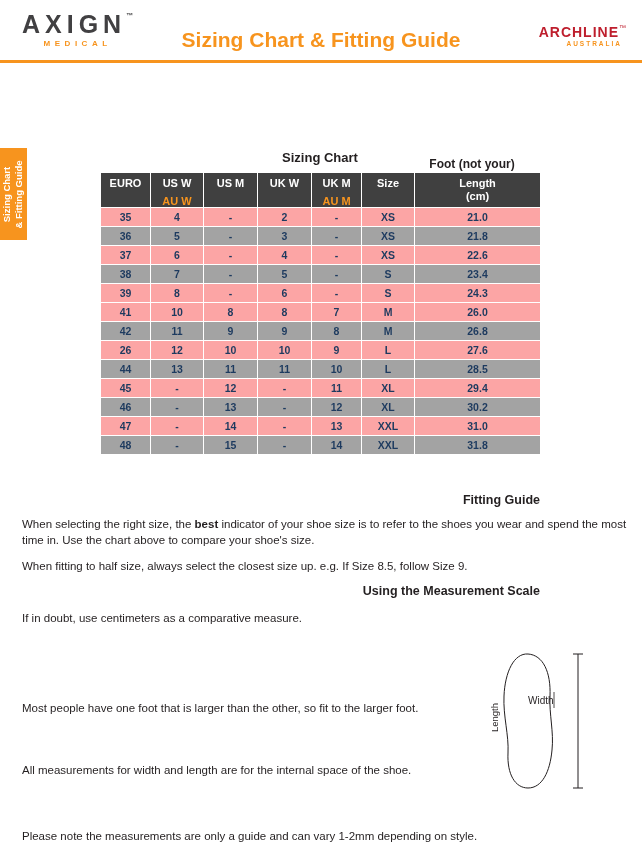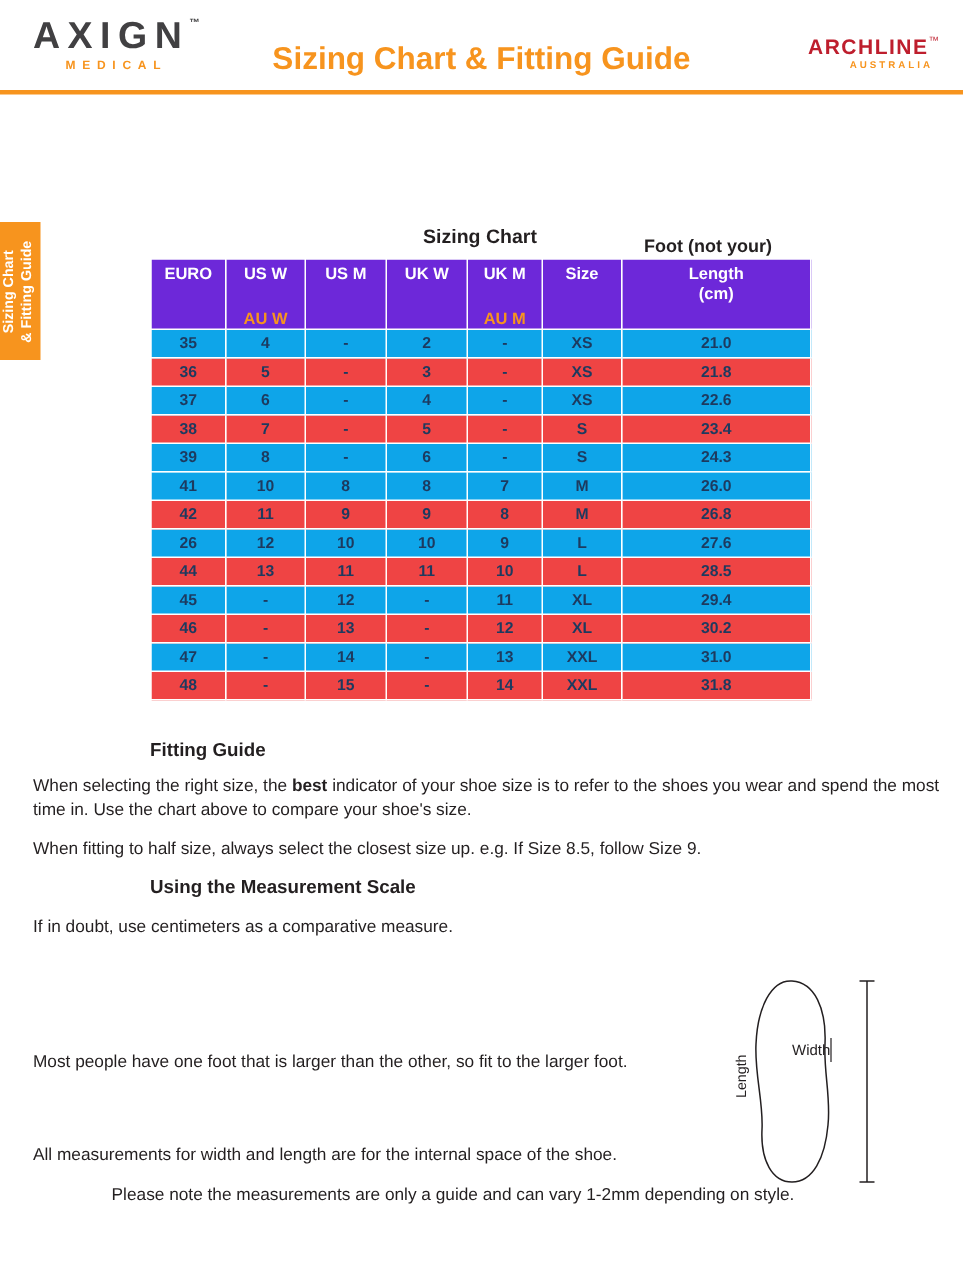--- a/index.html
+++ b/index.html
@@ -19,29 +19,29 @@
   .header-rule { position:absolute; left:0; top:60px; width:642px; height:3px; background:#F7941E; }
 
   
   .side-tab { position:absolute; left:0; top:148px; width:27px; height:92px; background:#F7941E; }
   .side-tab-text { position:absolute; width:92px; height:27px; left:-32.5px; top:32.5px; transform:rotate(-90deg); text-align:center; font-size:9.5px; font-weight:700; color:#ffffff; line-height:1.25; white-space:nowrap; }
 
   
   .sizing-chart-title { position:absolute; left:100px; top:150px; width:440px; text-align:center; font-size:13px; font-weight:700; color:#231f20; }
   .foot-note { position:absolute; left:404px; top:157px; width:136px; text-align:center; font-size:12px; font-weight:700; color:#231f20; }
   table.sizing { position:absolute; left:100px; top:172px; width:440px; border-collapse:collapse; table-layout:fixed; }
-  table.sizing th { background:#6d28d9; color:#ffffff; font-size:11px; font-weight:700; height:34px; vertical-align:top; padding-top:4px; border:1px solid #ffffff; }
-  table.sizing th .sub-orange { color:#F7941E; font-size:11px; font-weight:700; margin-top:18px; }
+  table.sizing th { background:#404040; color:#ffffff; font-size:11px; font-weight:700; height:34px; vertical-align:top; padding-top:4px; border:1px solid #ffffff; }
+  table.sizing th .sub-orange { color:#F7941E; font-size:11px; font-weight:700; margin-top:6px; }
   table.sizing th .sub-white { color:#ffffff; font-size:11px; font-weight:700; margin-top:1px; }
   table.sizing td { height:19px; text-align:center; font-size:10.5px; font-weight:700; color:#1d3a5f; border:1px solid #ffffff; }
-  tr.row-dark td { background:#0ea5e9; }
-  tr.row-light td { background:#ef4444; }
-
-  
-  .section-title { position:absolute; left:100px; width:440px; text-align:left; font-size:12.5px; font-weight:700; color:#231f20; }
+  tr.row-dark td { background:#fca5a5; }
+  tr.row-light td { background:#a3a3a3; }
+
+  
+  .section-title { position:absolute; left:100px; width:440px; text-align:right; font-size:12.5px; font-weight:700; color:#231f20; }
   .para { position:absolute; left:22px; font-size:11.5px; color:#231f20; line-height:1.42; }
 
   
   .foot-diagram { position:absolute; left:488px; top:650px; width:102px; height:142px; }
   .foot-diagram svg { position:absolute; left:0; top:0; }
   .width-label { position:absolute; left:40px; top:45px; font-size:10px; color:#231f20; }
   .length-label { position:absolute; left:-8px; top:62px; font-size:9.5px; color:#231f20; transform:rotate(-90deg); }
 </style>
 </head>
 <body>
@@ -237,21 +237,21 @@
     <span>When selecting the right size, the </span><b>best</b><span> indicator of your shoe size is to refer to the shoes you wear and spend the most time in. Use the chart above to compare your shoe's size.</span>
   </div>
 
   <div class="para" style="top:558px; width:606px;">When fitting to half size, always select the closest size up. e.g. If Size 8.5, follow Size 9.</div>
 
   <div class="section-title" style="top:584px;">Using the Measurement Scale</div>
 
   <div class="para" style="top:610px; width:560px;">If in doubt, use centimeters as a comparative measure.</div>
   <div class="para" style="top:700px; width:468px;">Most people have one foot that is larger than the other, so fit to the larger foot.</div>
   <div class="para" style="top:762px; width:468px;">All measurements for width and length are for the internal space of the shoe.</div>
-  <div class="para" style="top:789px; width:560px;text-align:center;">Please note the measurements are only a guide and can vary 1-2mm depending on style.</div>
+  <div class="para" style="top:828px; width:560px;">Please note the measurements are only a guide and can vary 1-2mm depending on style.</div>
 
   <div class="foot-diagram">
     <svg width="102" height="142" viewBox="0 0 102 142">
       <path d="M 40,4 C 55,5 63,22 62,46 C 61,64 66,82 64,100 C 62,122 54,138 40,138 C 27,138 19,124 20,103 C 21,85 15,66 16,46 C 17,22 26,3 40,4 Z" fill="none" stroke="#231f20" stroke-width="1"></path>
       <line x1="90" y1="4" x2="90" y2="138" stroke="#231f20" stroke-width="1"></line>
       <line x1="85" y1="4" x2="95" y2="4" stroke="#231f20" stroke-width="1"></line>
       <line x1="85" y1="138" x2="95" y2="138" stroke="#231f20" stroke-width="1"></line>
       <line x1="66" y1="42" x2="66" y2="58" stroke="#231f20" stroke-width="0.8"></line>
     </svg>
     <span class="width-label">Width</span>

